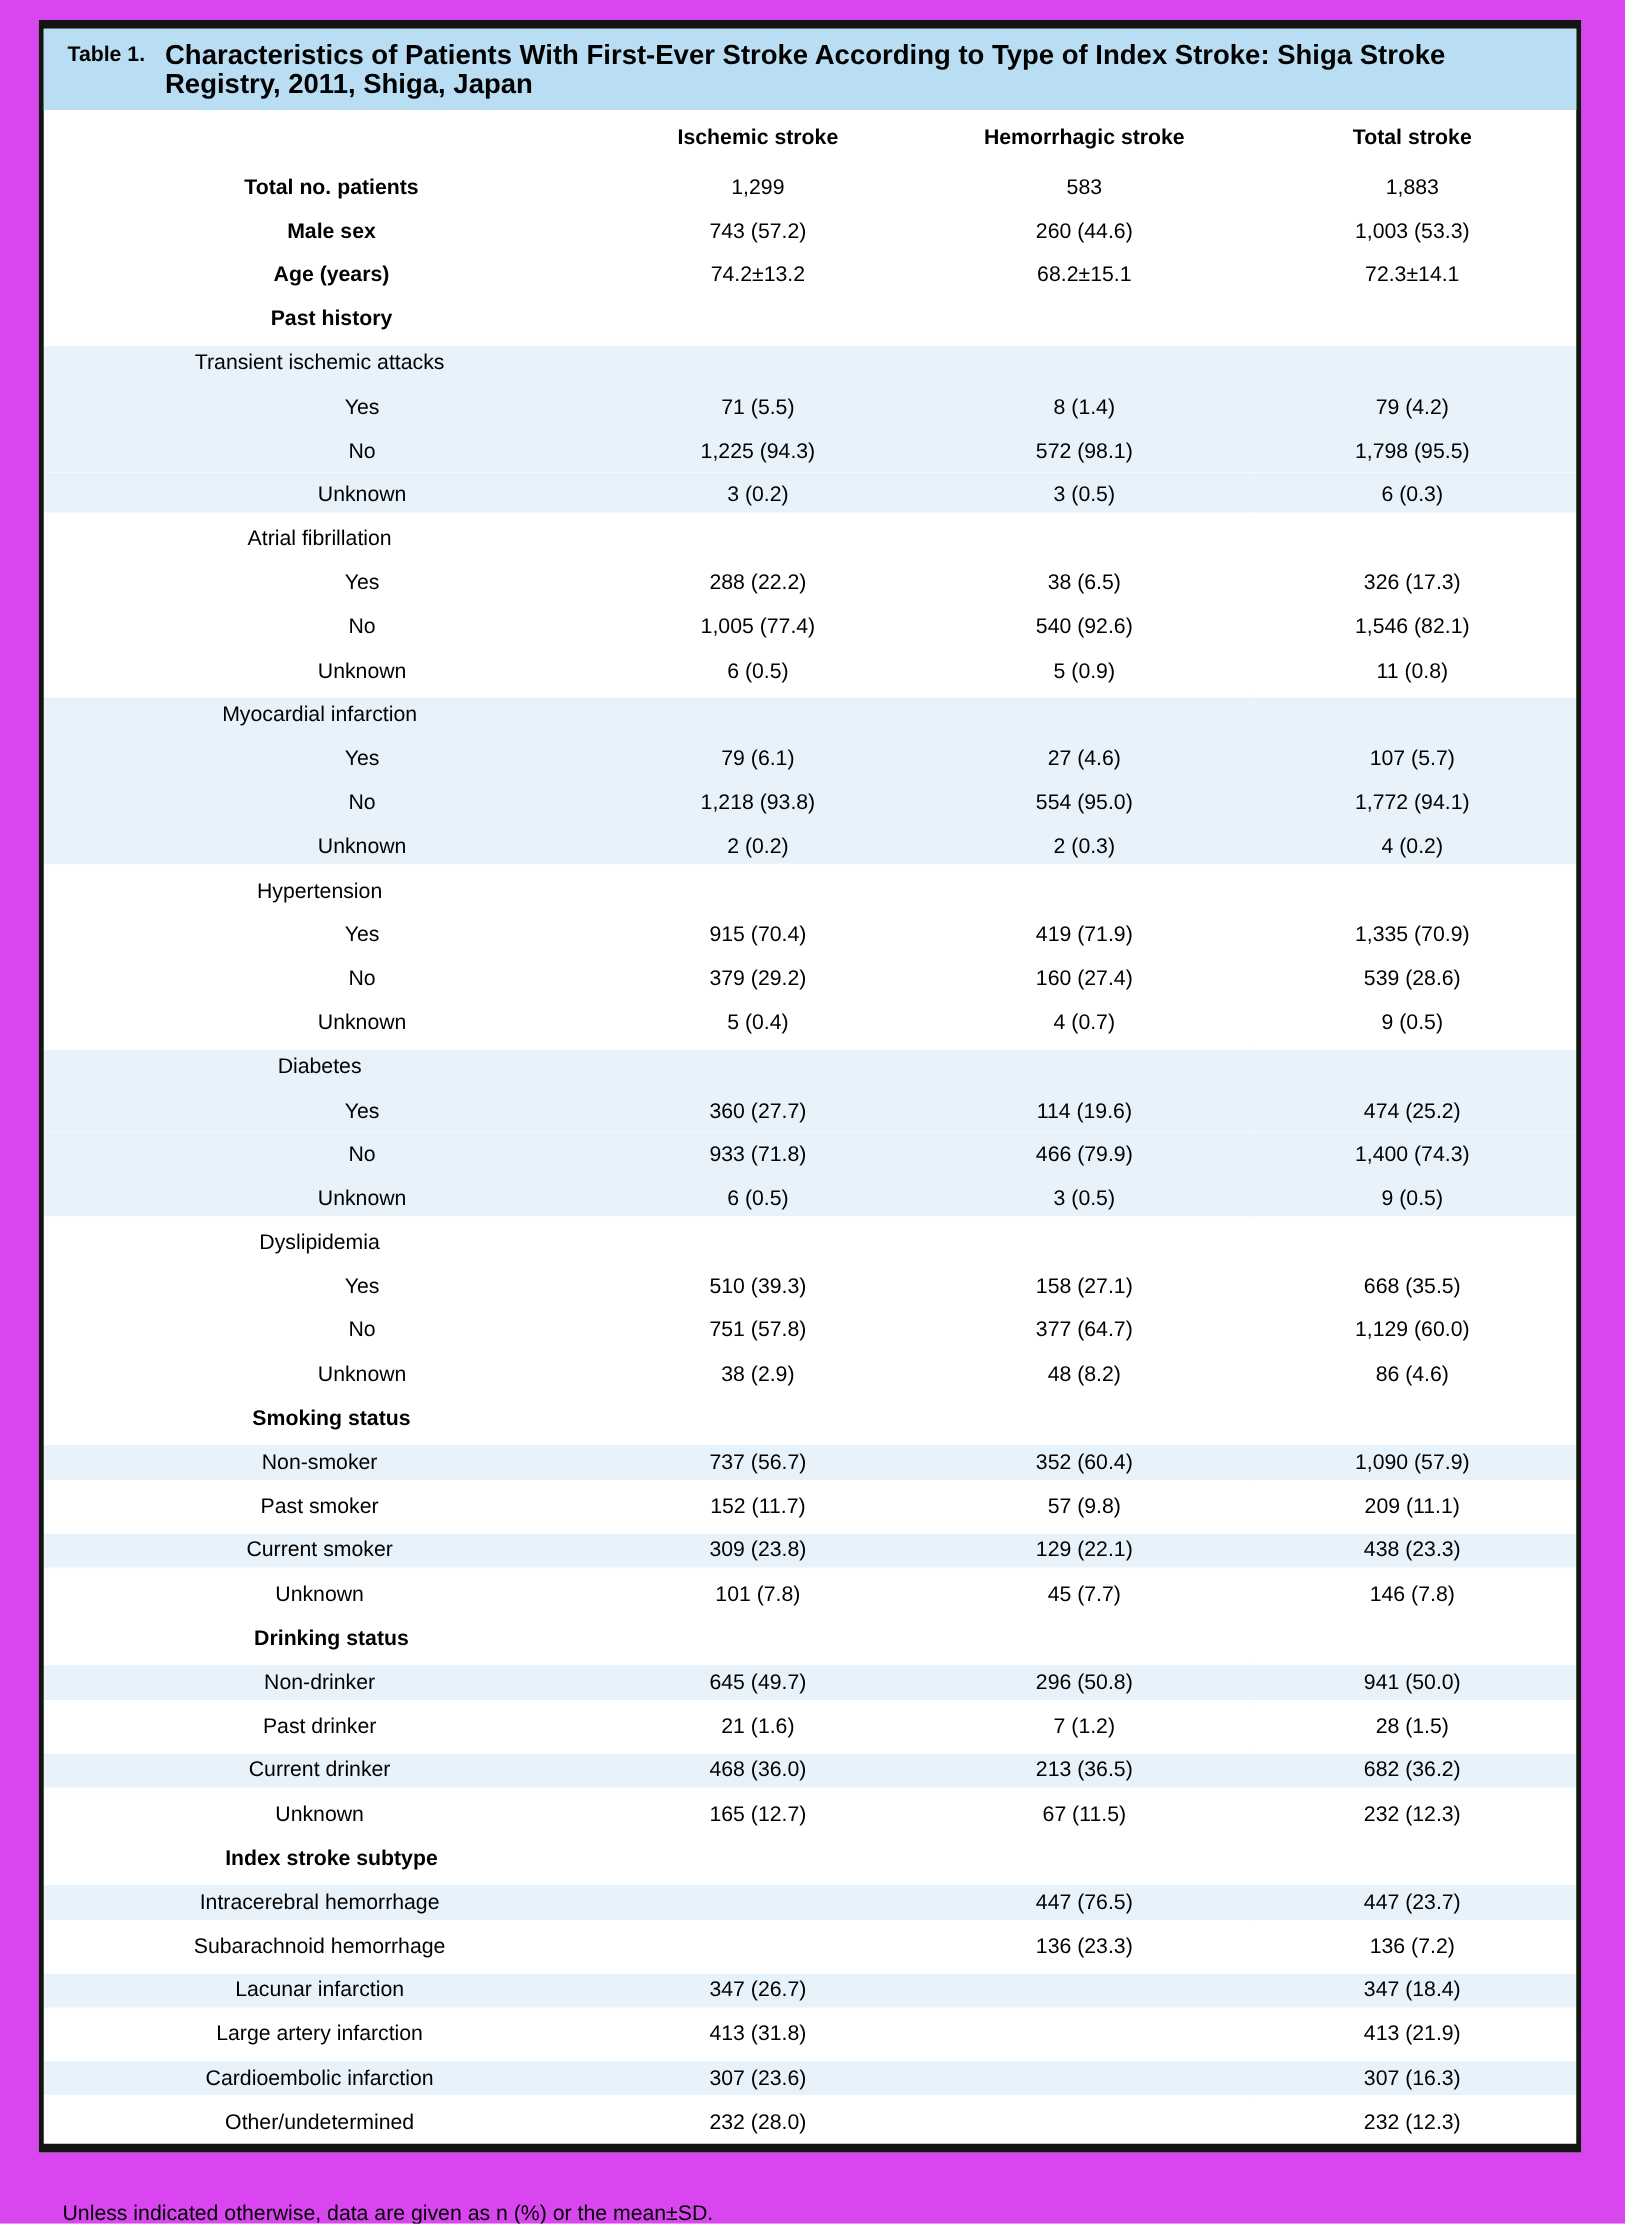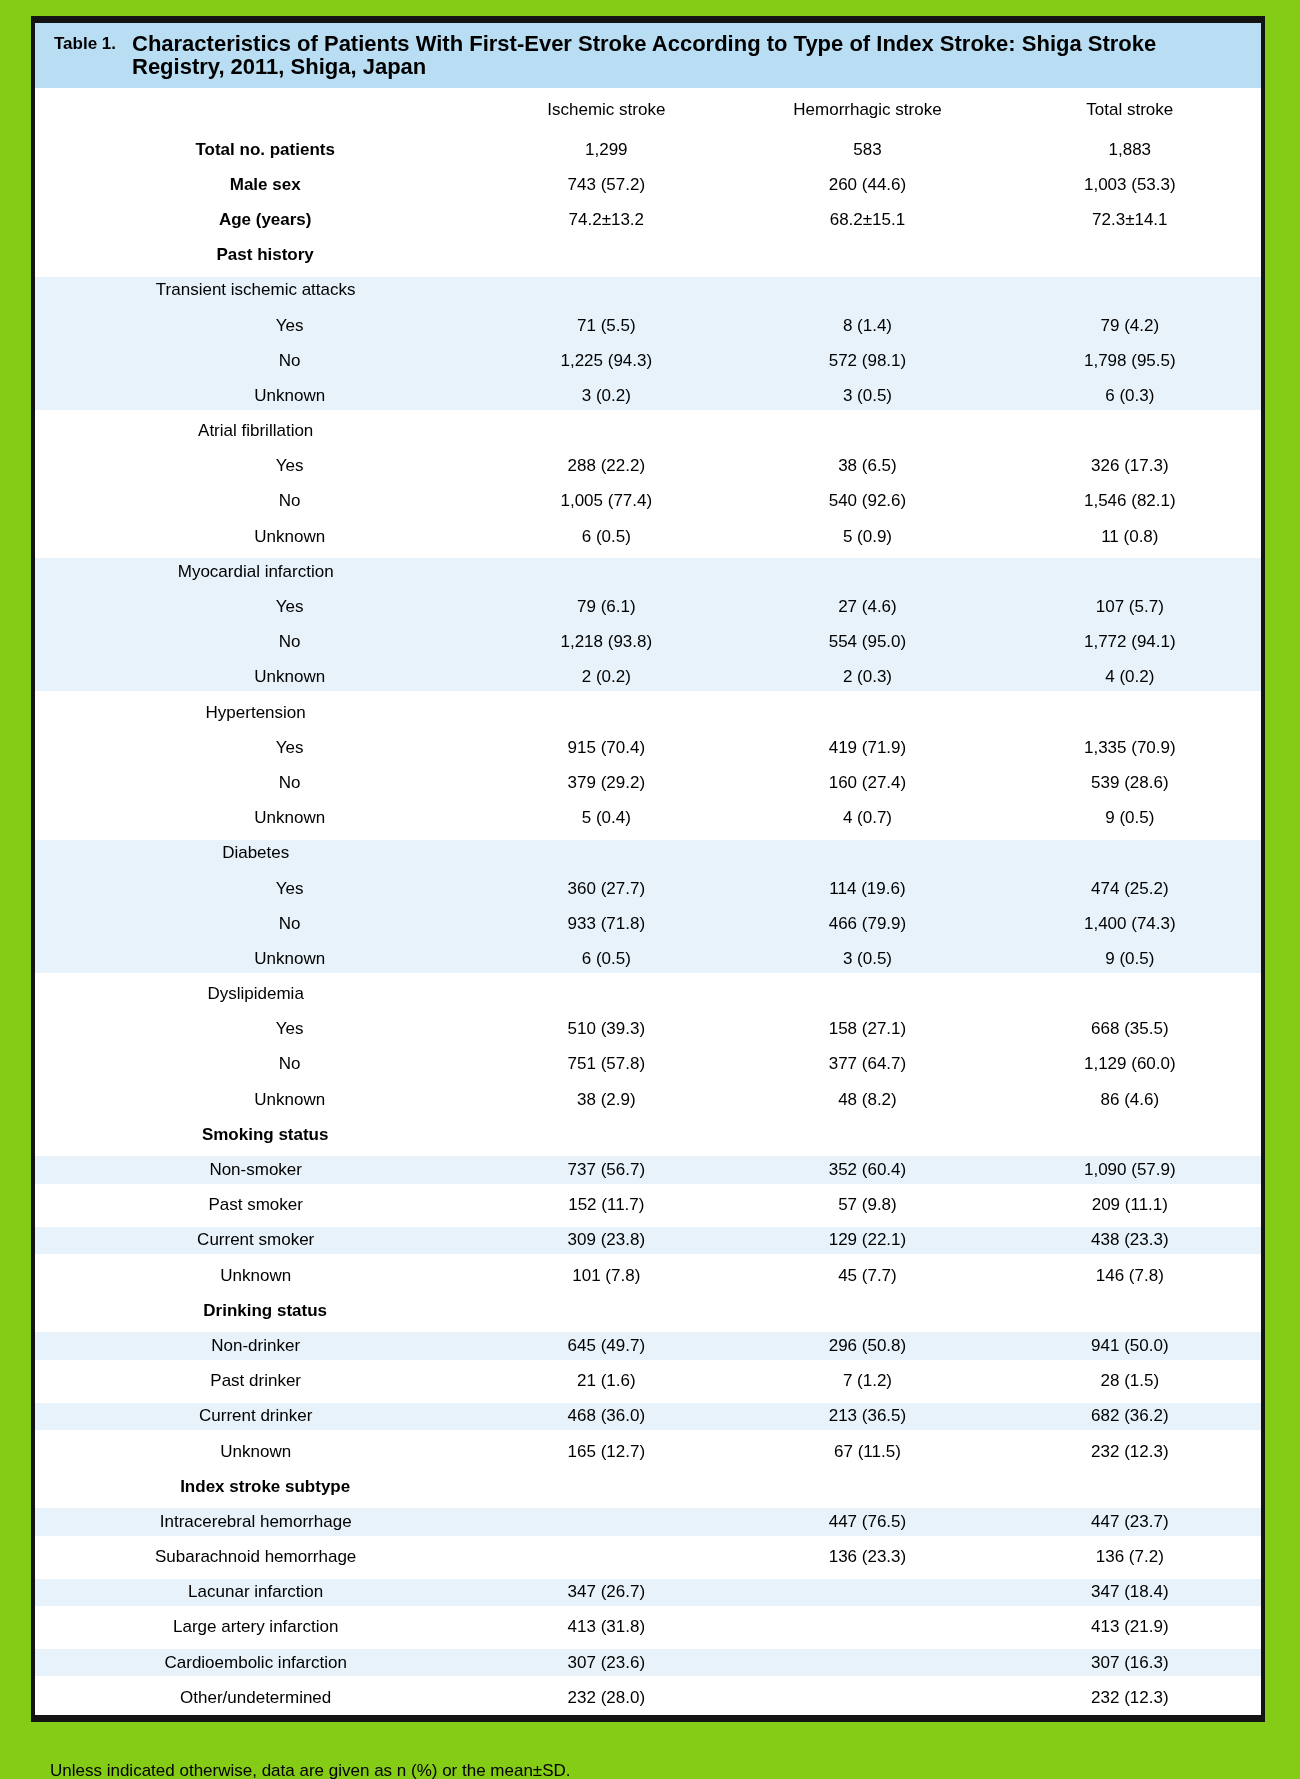--- a/index.html
+++ b/index.html
@@ -11,21 +11,21 @@
   * { margin: 0; padding: 0; box-sizing: border-box; }
   html, body {
     background: #ffffff;
     font-family: "Liberation Sans", "DejaVu Sans", sans-serif;
     color: var(--text-color);
   }
   .page {
     position: relative;
     width: 1300px;
     height: 1779px;
-    background: #84cc16;
+    background: #d946ef;
     overflow: hidden;
   }
   .table-frame {
     position: absolute;
     left: 31px;
     top: 16px;
     width: 1234px;
     border: solid var(--border-color);
     border-width: 7px 4px 7px 4px;
     background: #ffffff;
@@ -54,21 +54,21 @@
     border-collapse: collapse;
     table-layout: fixed;
   }
   table.data th, table.data td {
     font-size: 17px;
     vertical-align: middle;
     padding: 0;
     overflow: hidden;
     white-space: nowrap;
   }
-  thead th { height: 44px; font-weight: normal; text-align: center; }
+  thead th { height: 44px; font-weight: bold; text-align: center; }
   thead th.label-cell { text-align: left; }
   tbody tr { height: 35.2px; }
   td.label-cell { text-align: center; }
   td.value-cell { text-align: center; }
   tr.lv0 td.label-cell { padding-left: 19px; }
   tr.lv1 td.label-cell { }
   tr.lv2 td.label-cell { padding-left: 68px; }
   tr.bold td.label-cell { font-weight: bold; }
   tr.band-start td { background: var(--band-bg); box-shadow: inset 0 4px 0 #ffffff; }
   tr.band-mid td   { background: var(--band-bg); }

